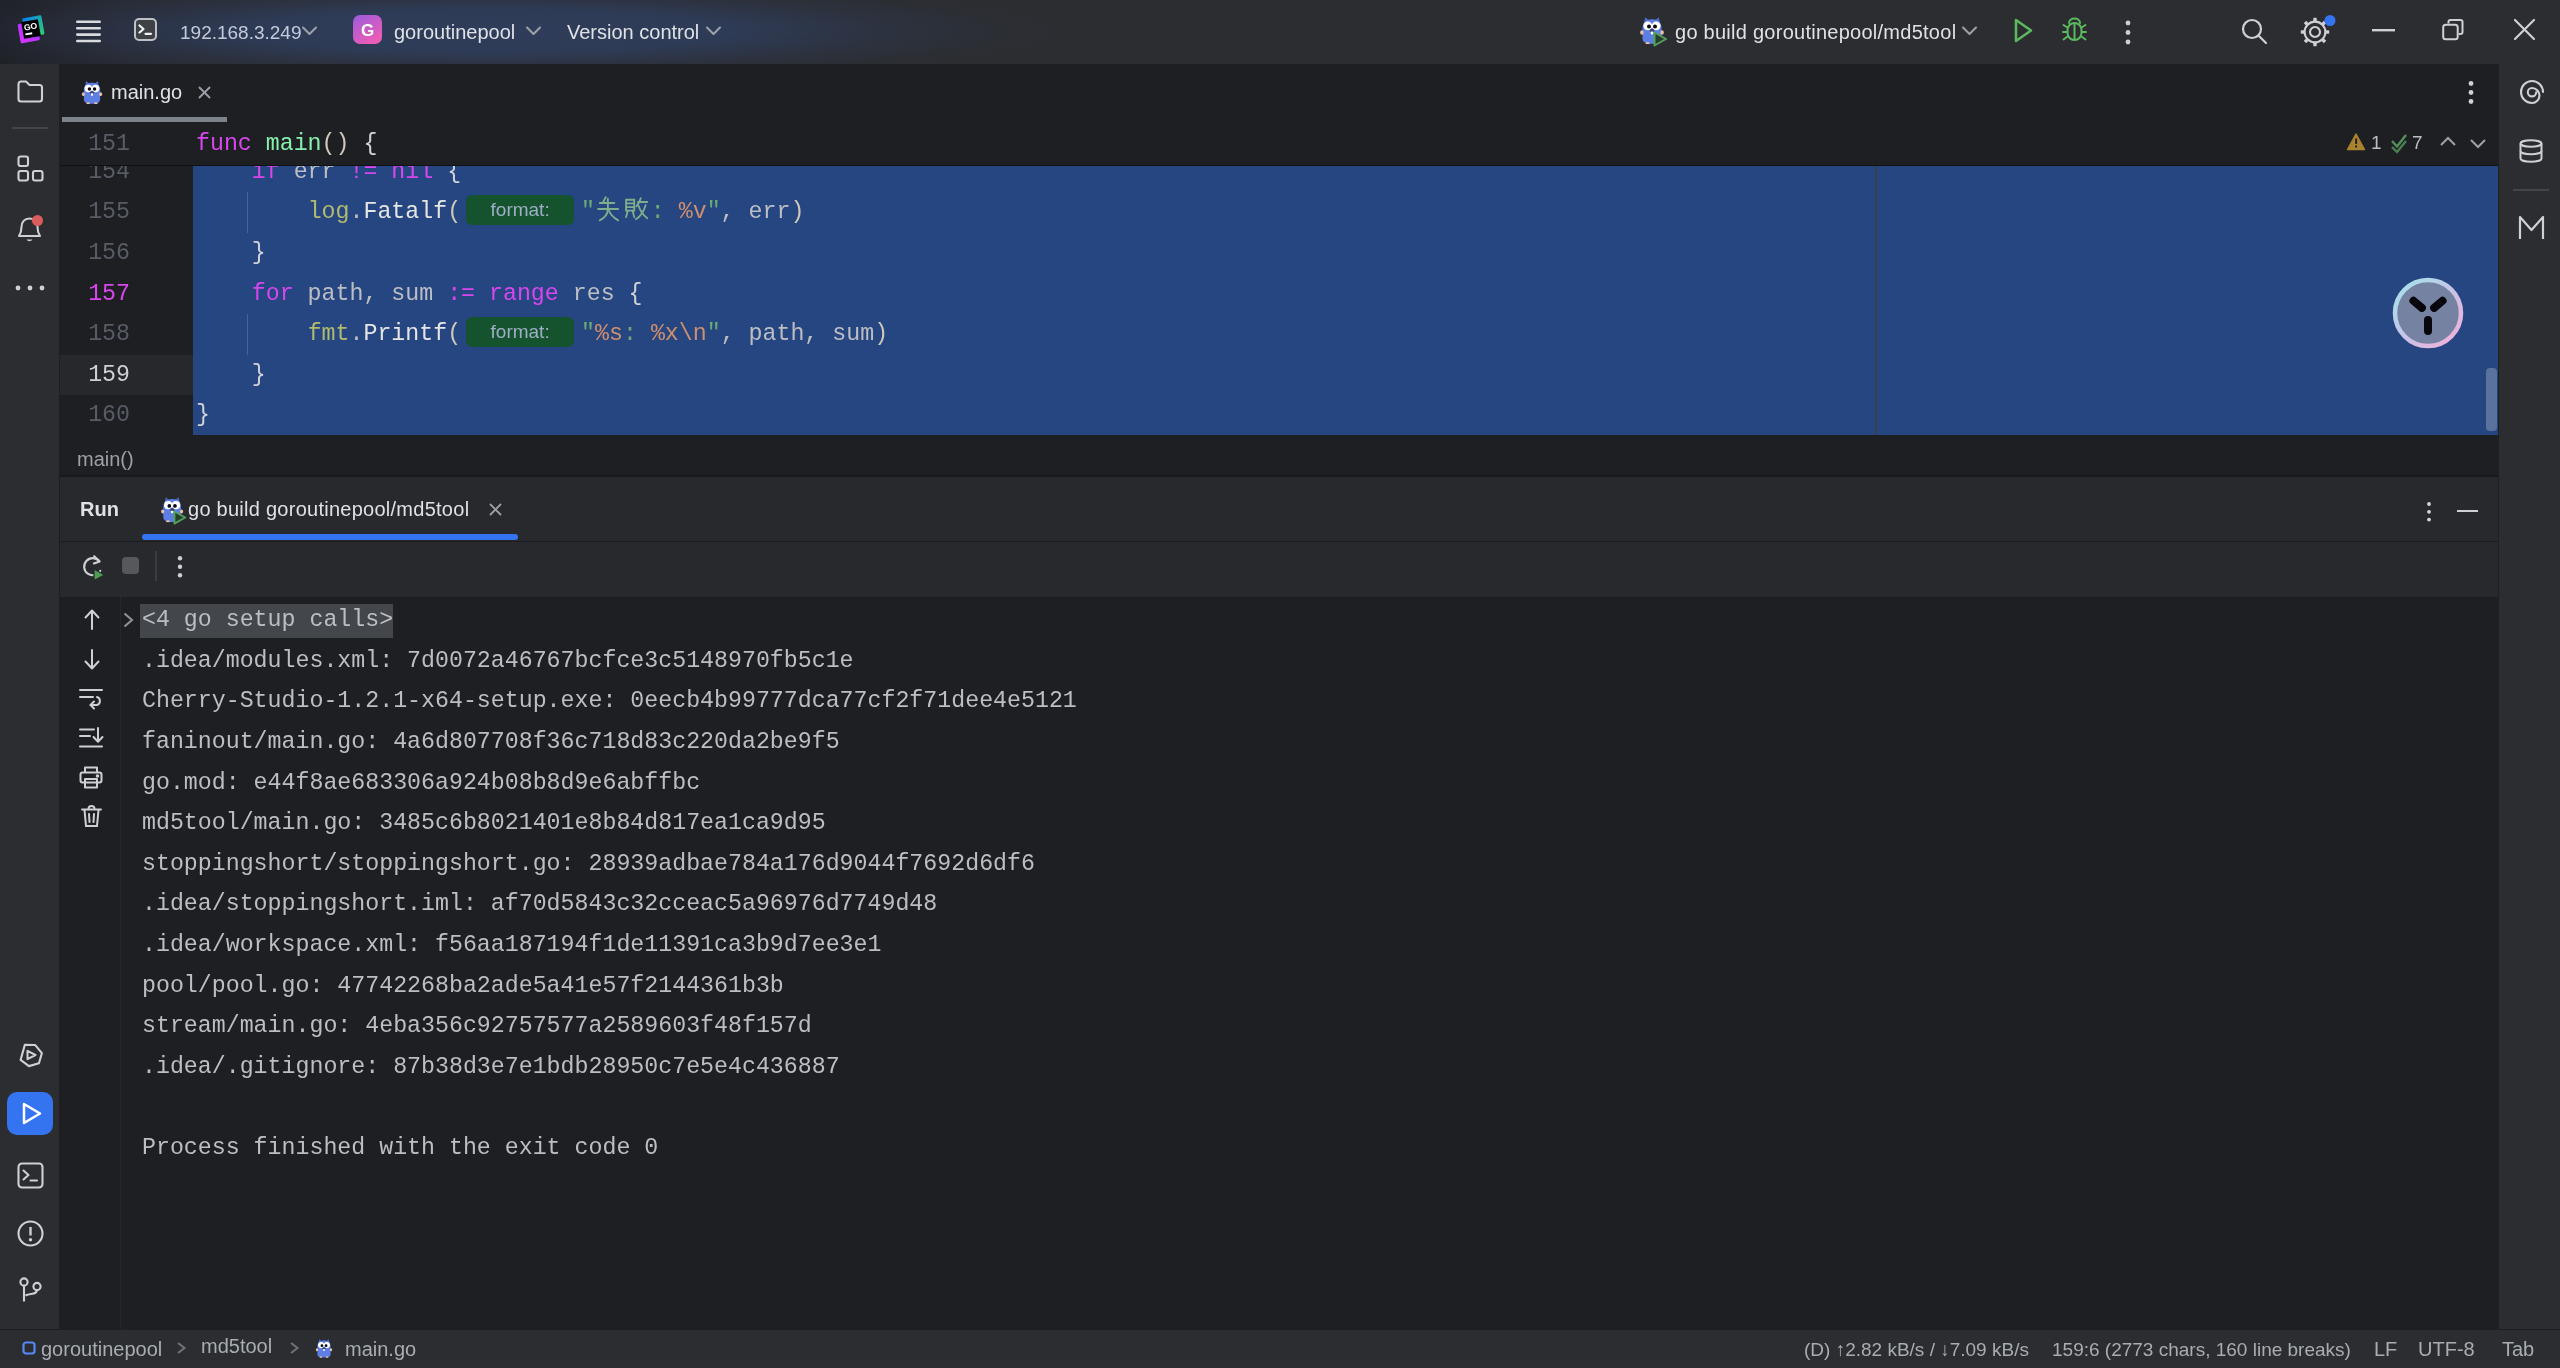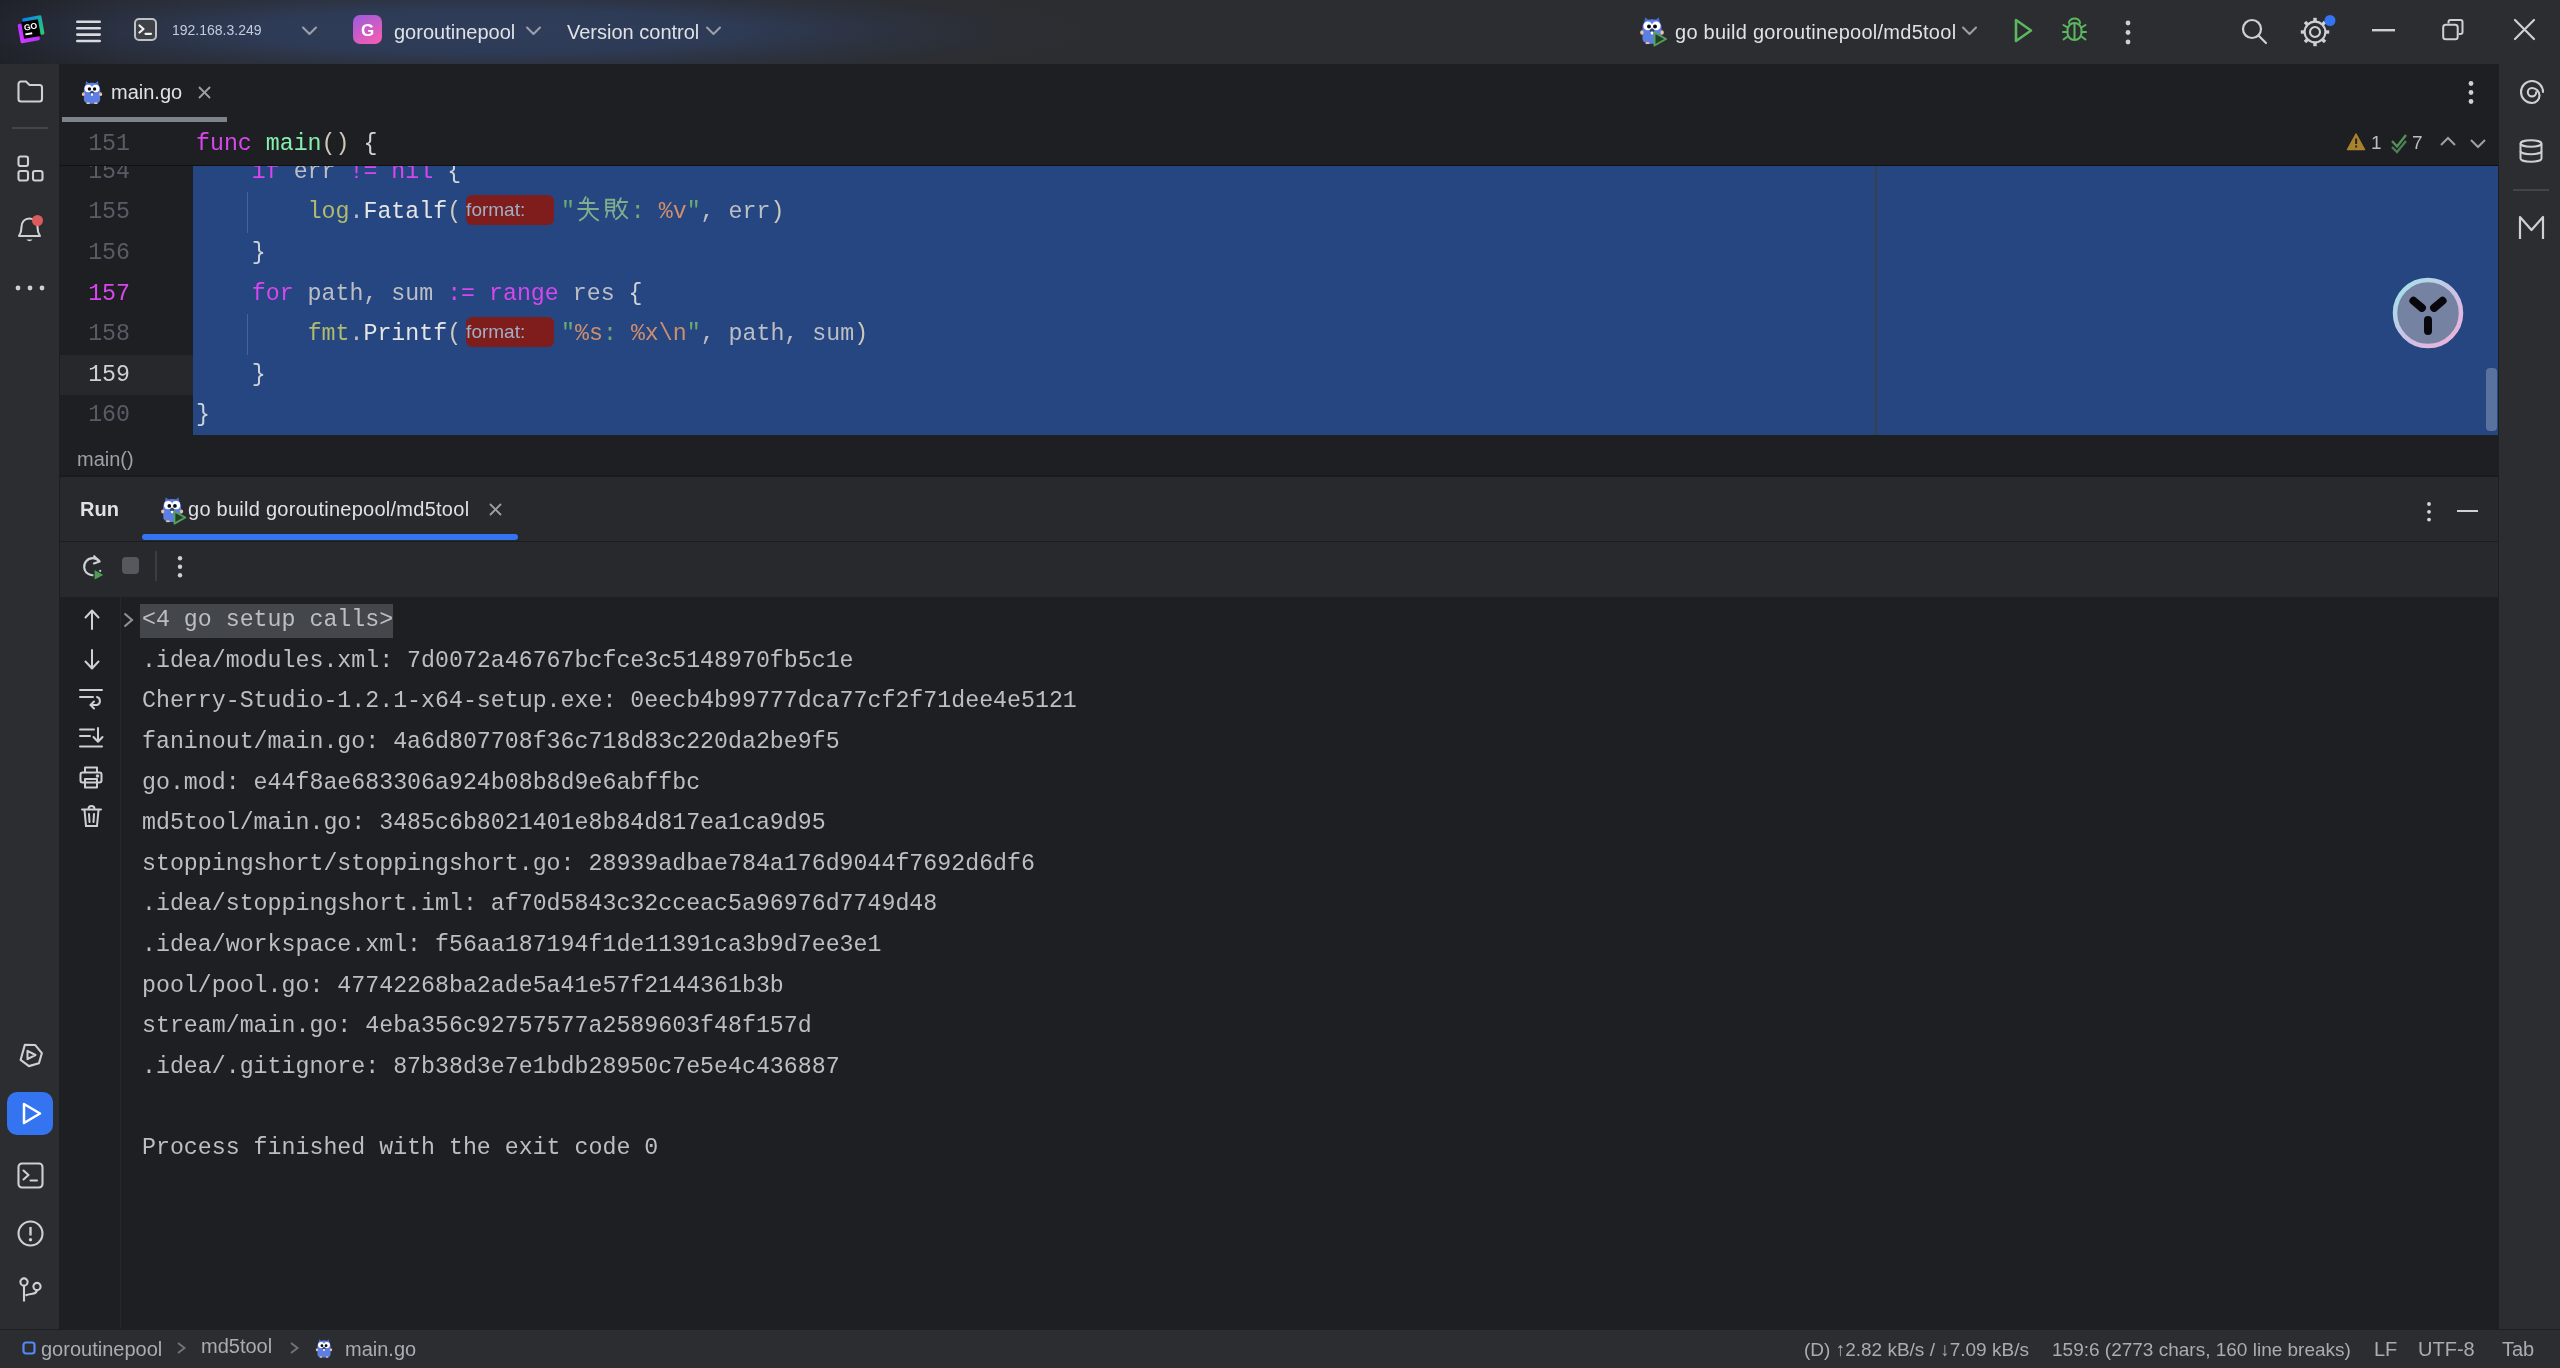--- a/index.html
+++ b/index.html
@@ -4,22 +4,22 @@
 *{margin:0;padding:0;box-sizing:border-box}
 html,body{width:2560px;height:1368px;overflow:hidden;background:#1E1F22}
 body{position:relative;font-family:"Liberation Sans",sans-serif}
 .abs{position:absolute}
 .ui{font:20px/1 "Liberation Sans",sans-serif;color:#DFE1E5;white-space:nowrap}
 .gray{color:#A8ADB3}
 .cl{position:absolute;left:196px;white-space:pre;font:23.25px/40.6px "Liberation Mono",monospace;color:#BCBEC4}
 .ln{position:absolute;left:78px;width:52px;text-align:right;font:23.25px/40.6px "Liberation Mono",monospace;color:#575C66}
 .co{position:absolute;left:142px;white-space:pre;font:23.25px/40.6px "Liberation Mono",monospace;color:#BCBEC4}
 .kw{color:#d946ef}.str{color:#6AAB73}.spec{color:#CF8E6D}.pkg{color:#B1BA6E}.fn{color:#e5e5e5}.par{color:#CFC8BA}.wt{color:#D0D3D8}
-.pill{display:inline-block;width:88px;height:30px;border-radius:6px;background:#7f1d1d;vertical-align:middle;margin:0 7px 0 5px;position:relative;top:-2px;
- font:19px/30px "Liberation Sans",sans-serif;color:#9FAFC6;}
+.pill{display:inline-block;width:108px;height:30px;border-radius:6px;background:#14532d;vertical-align:middle;margin:0 7px 0 5px;position:relative;top:-2px;
+ font:19px/30px "Liberation Sans",sans-serif;color:#9FAFC6;text-align:center}
 svg{display:block}
 </style></head>
 <body>
 
 <div class="abs" style="left:0;top:0;width:2560px;height:64px;background:radial-gradient(ellipse 630px 56px at 490px 31px, rgba(48,66,104,0.76) 0%, rgba(48,66,104,0.68) 38%, rgba(46,58,88,0.40) 62%, rgba(44,50,68,0.16) 82%, rgba(43,45,50,0) 100%),linear-gradient(90deg,#1F2127 0px,#272A31 120px,#2B2D30 300px,#2B2D30 100%)">
 
   <svg class="abs" style="left:16px;top:14px" width="30" height="30" viewBox="0 0 30 30">
     <defs>
       <linearGradient id="lgA" x1="0" y1="1" x2="1" y2="0">
           <stop offset="0" stop-color="#D637FF"></stop>
@@ -46,21 +46,21 @@
         <line x1="1.3" y1="14.6" x2="23.7" y2="14.6"></line>
         <line x1="1.3" y1="21" x2="23.7" y2="21"></line>
       </g>
   </svg>
 
   <svg class="abs" style="left:134px;top:18px" width="23" height="23">
     <rect x="1" y="1" width="21" height="21" rx="4" fill="#3E4146" stroke="#BEC1C6" stroke-width="2"></rect>
     <path d="M5.5 7.5 L9.5 11 L5.5 14.5" fill="none" stroke="#F2F3F5" stroke-width="2.2" stroke-linecap="round" stroke-linejoin="round"></path>
     <line x1="11.5" y1="15.8" x2="17" y2="15.8" stroke="#F2F3F5" stroke-width="2.2" stroke-linecap="round"></line>
   </svg>
-  <div class="abs ui" style="left:172px;top:22.5px;color:#C5CBDB;font-size:14px">192.168.3.249</div>
+  <div class="abs ui" style="left:180px;top:22.5px;color:#C5CBDB;font-size:19px">192.168.3.249</div>
   <svg class="abs" style="left:301px;top:25px" width="17" height="12">
       <path d="M2 2.5 L8.5 9 L15 2.5" fill="none" stroke="#9DA0A8" stroke-width="2.1" stroke-linecap="round" stroke-linejoin="round"></path>
     </svg>
 
   <svg class="abs" style="left:353px;top:15px" width="29" height="29">
     <defs>
         <linearGradient id="gbg" x1="0" y1="0" x2="0.6" y2="1">
       <stop offset="0" stop-color="#9A5CDE"></stop>
           <stop offset="1" stop-color="#ED5CB5"></stop>
     </linearGradient>

